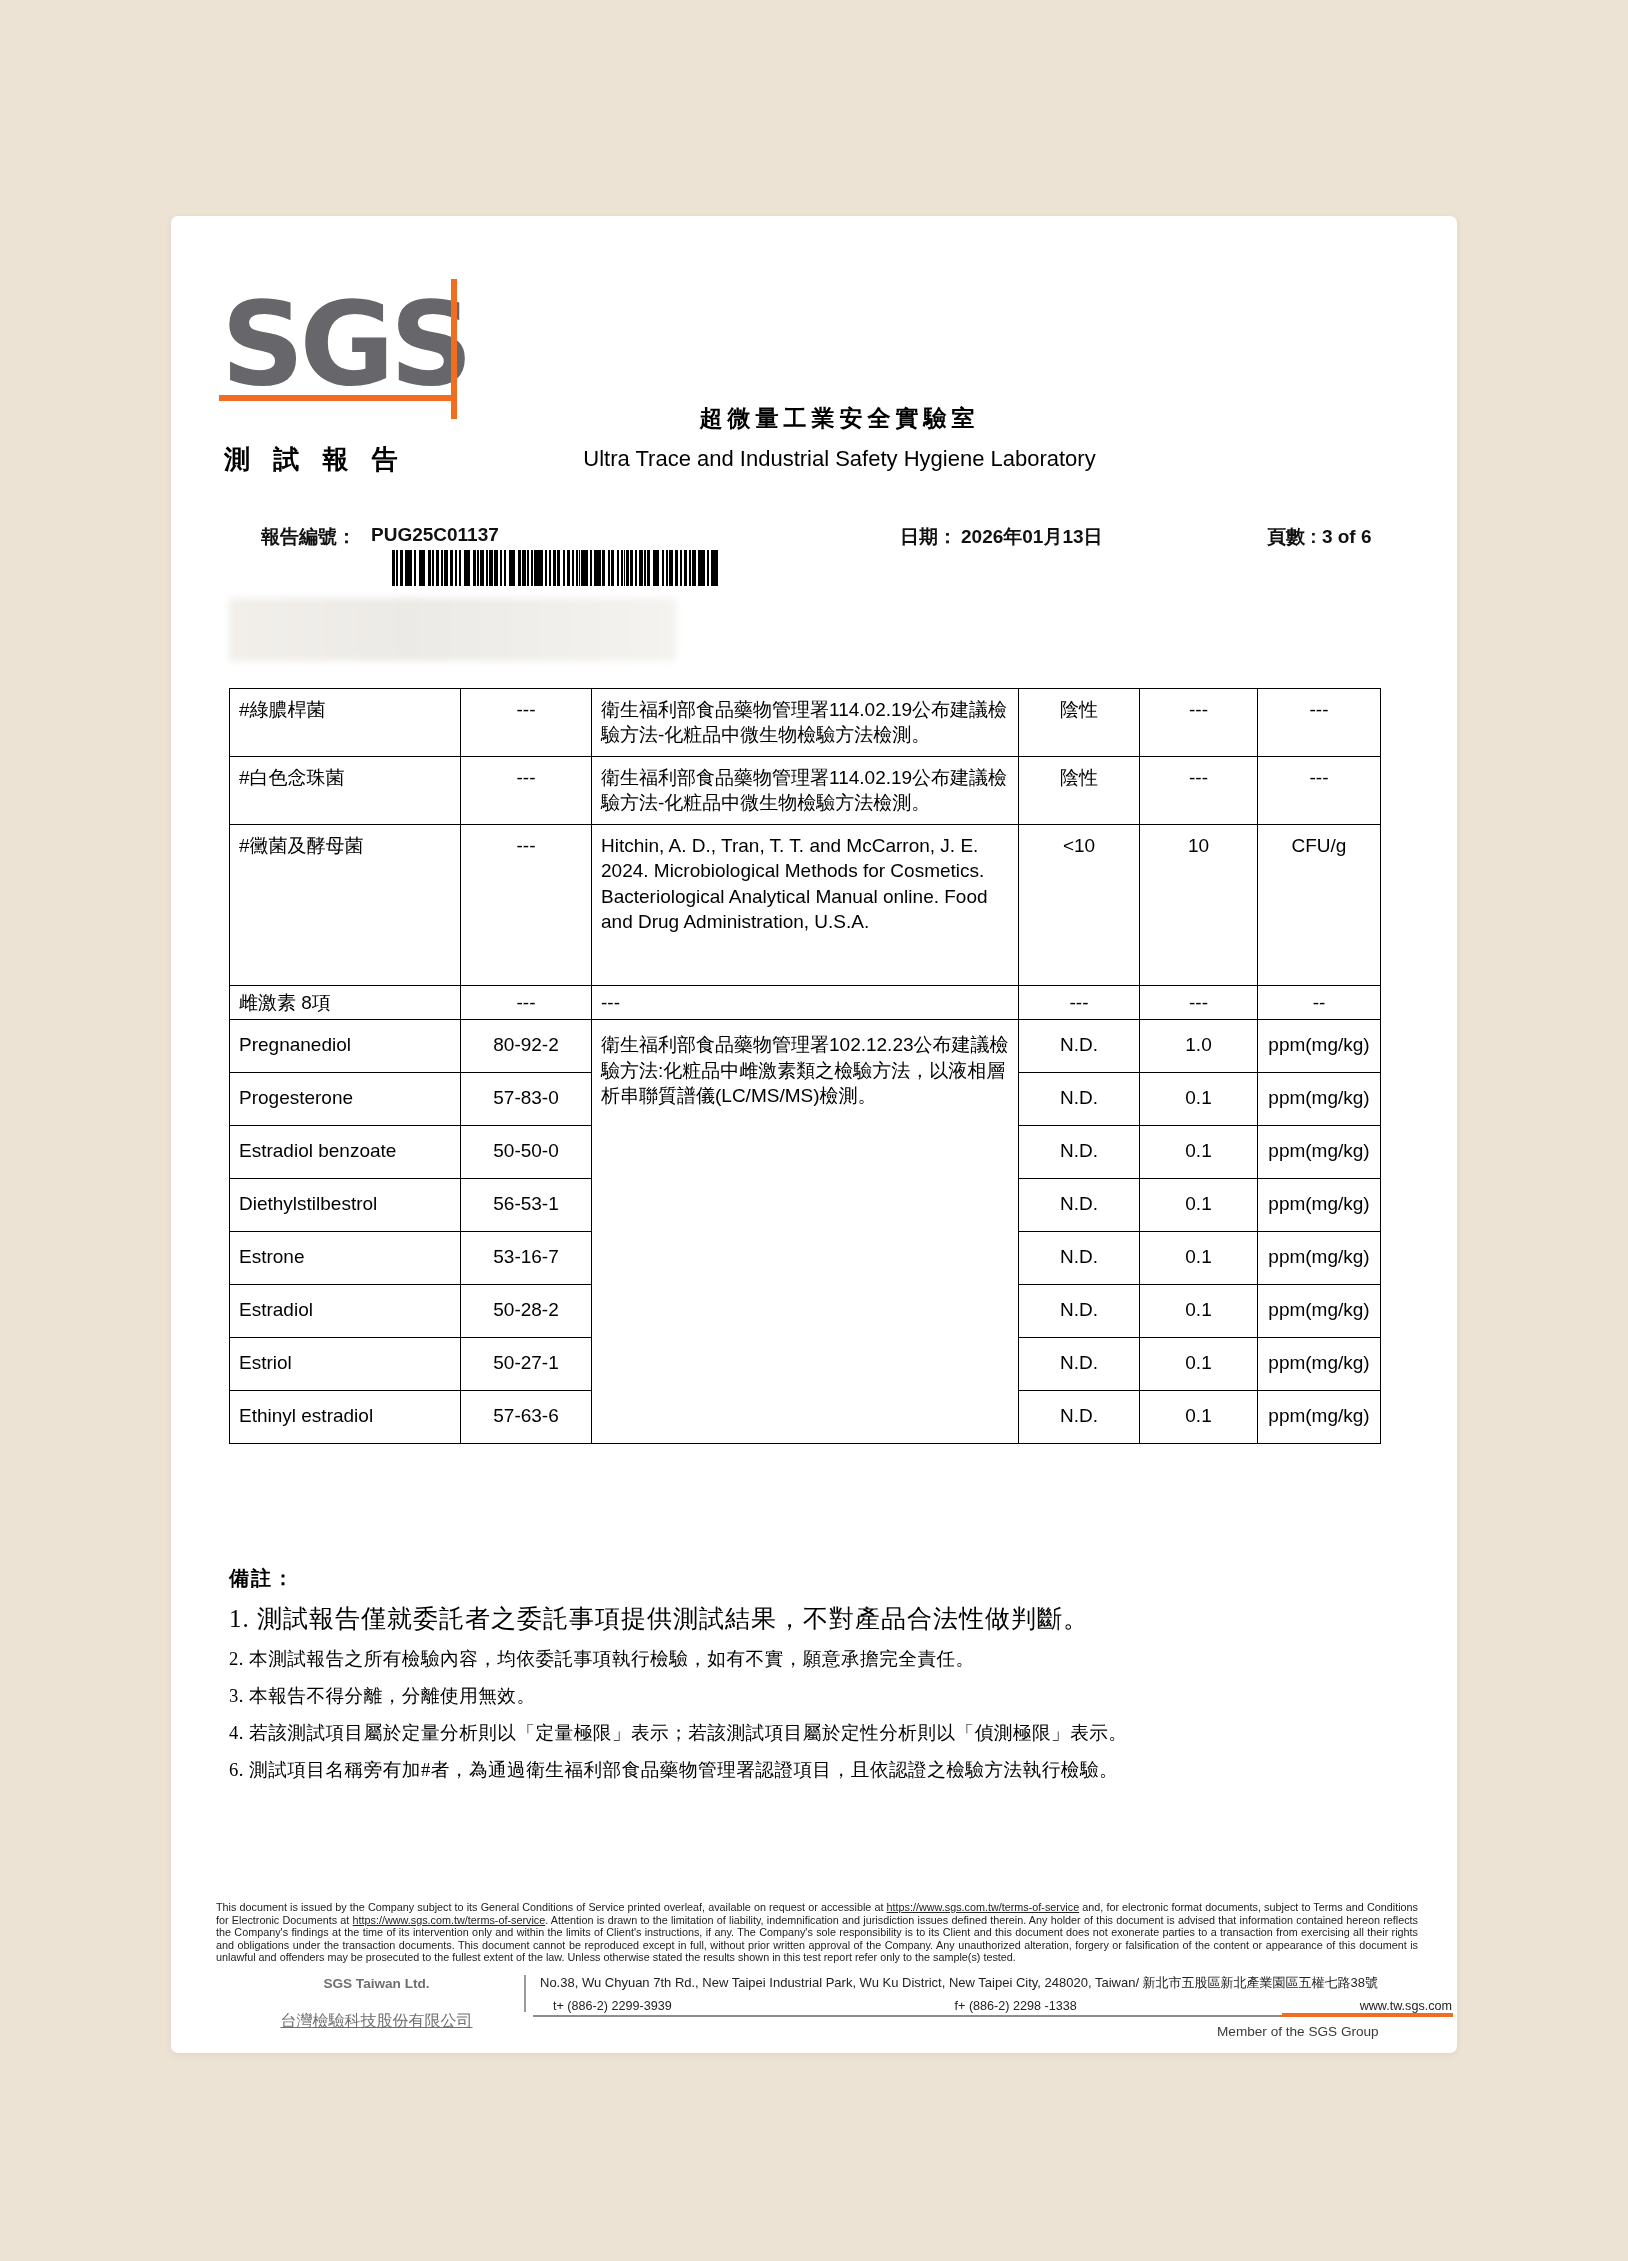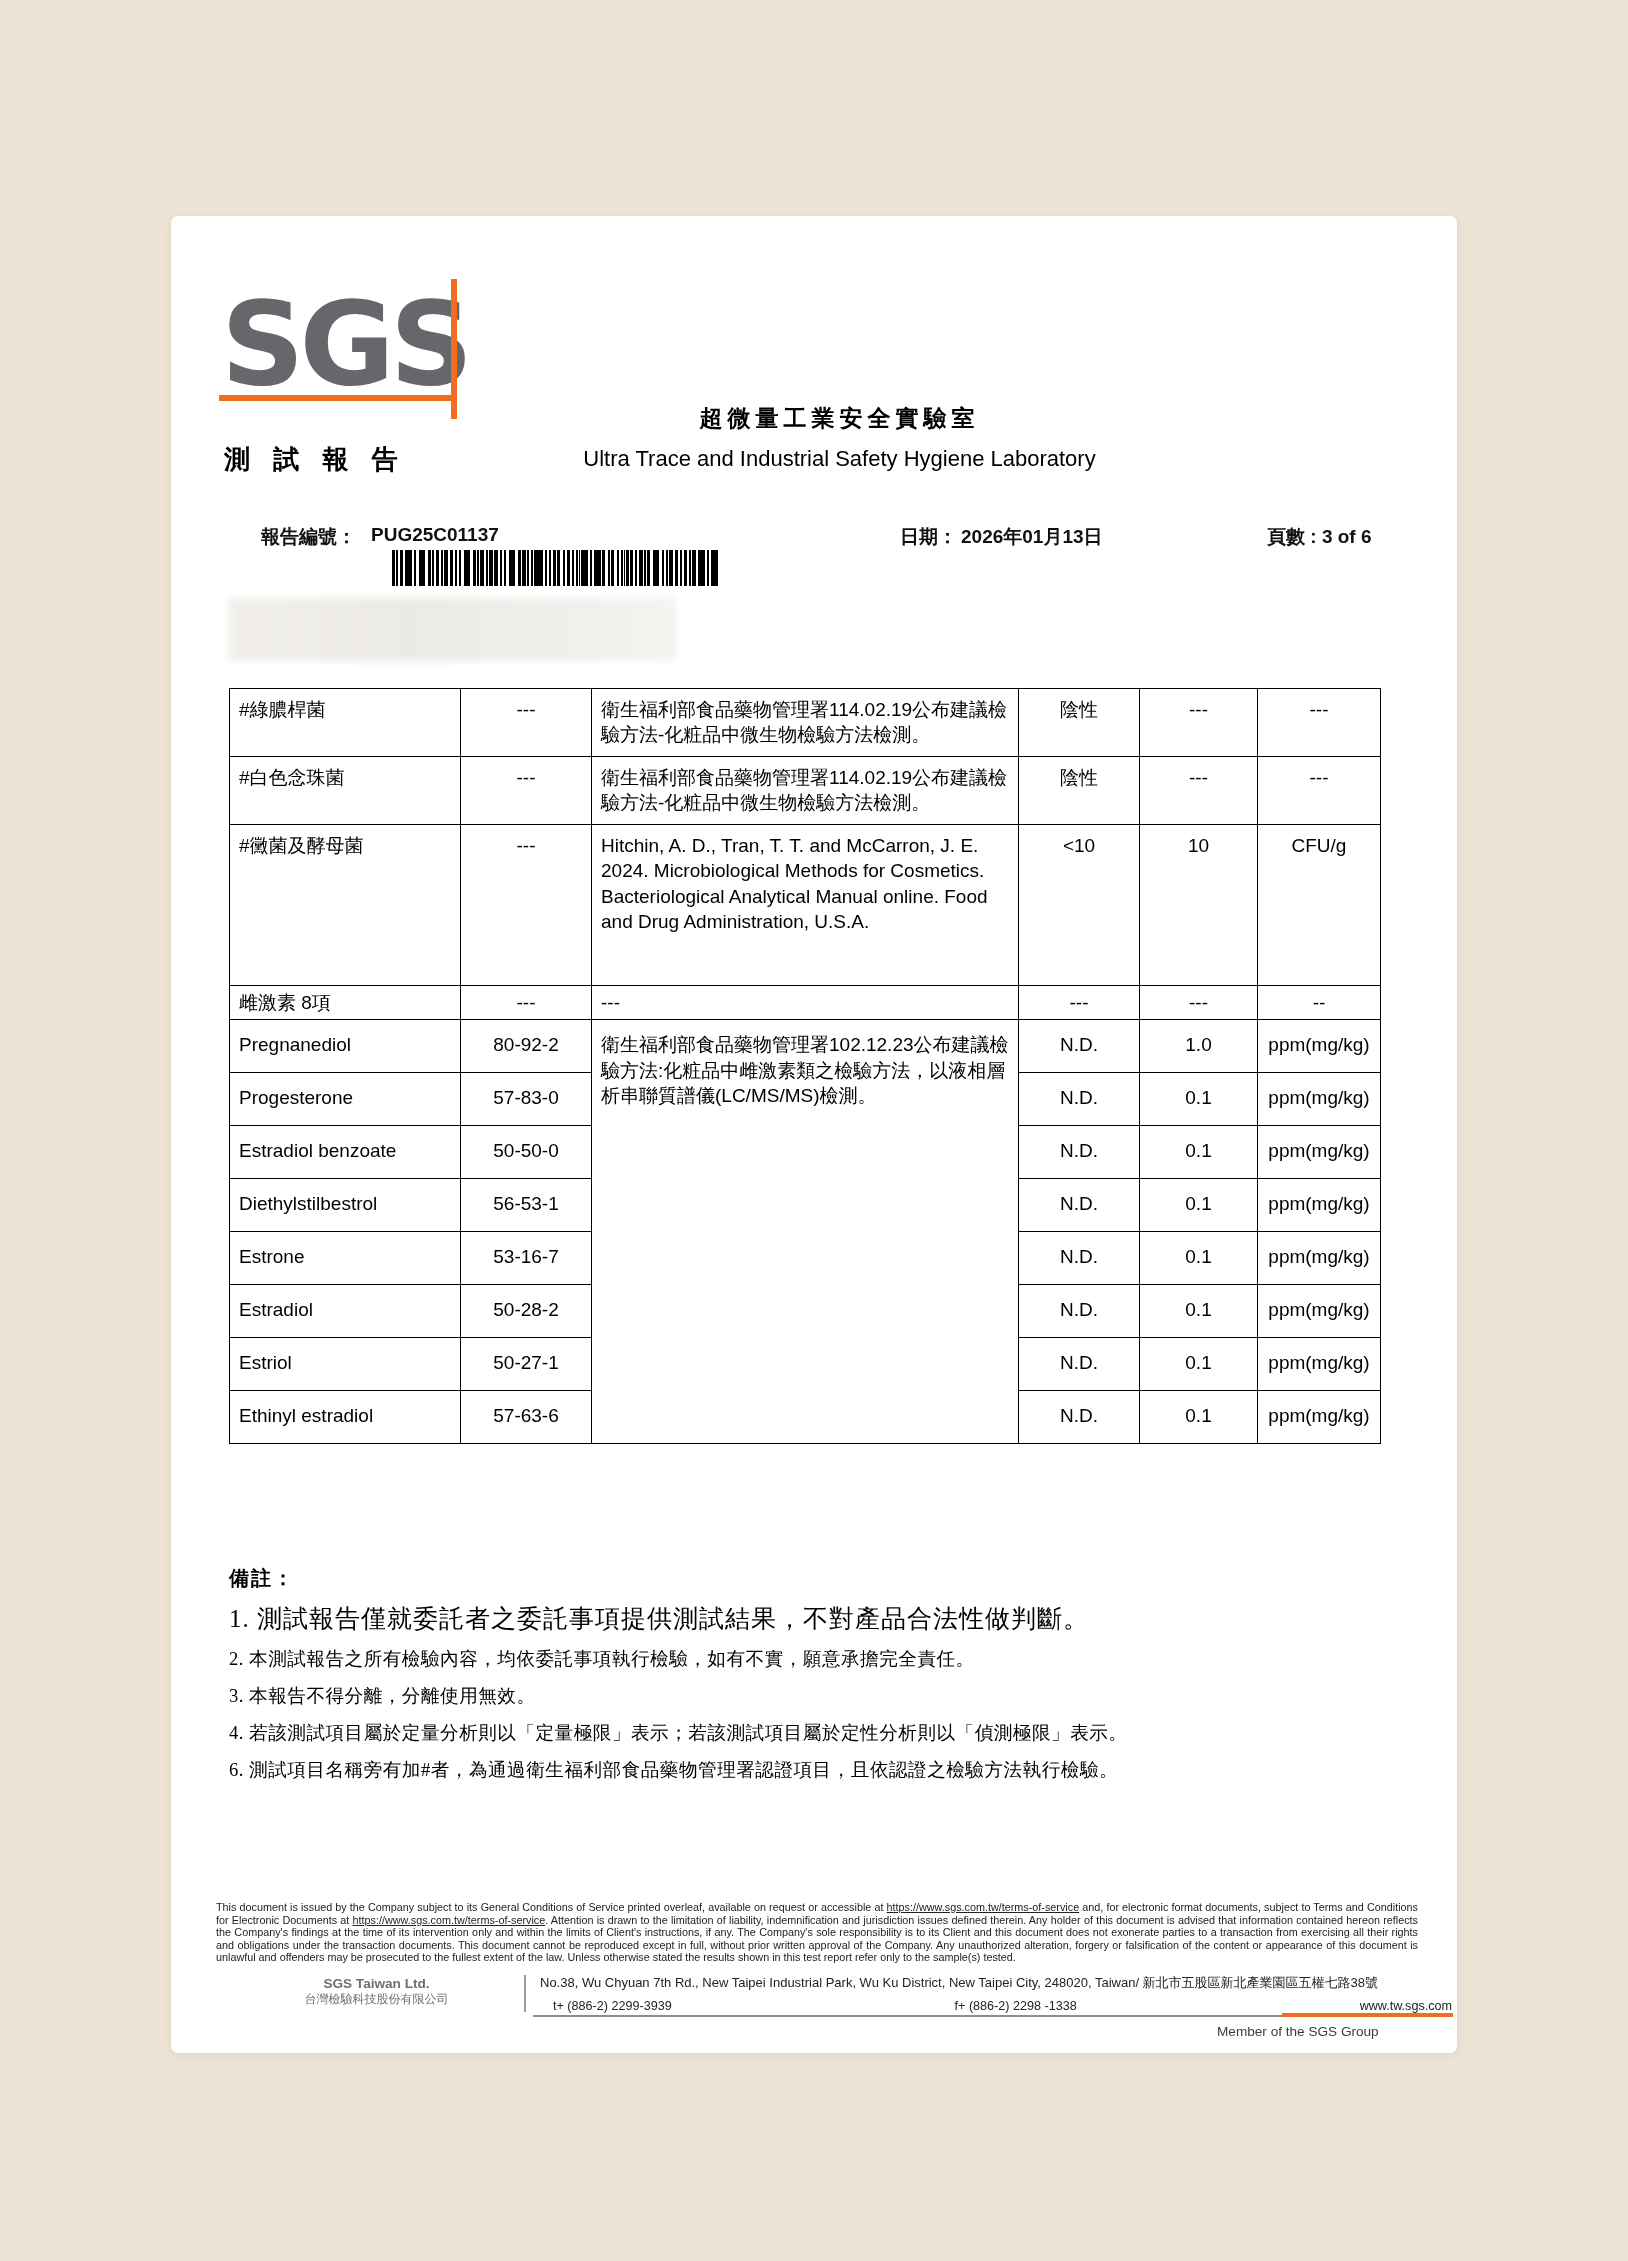--- a/index.html
+++ b/index.html
@@ -92,21 +92,21 @@
   .note-sm{font-size:18.6px;margin-top:11px;letter-spacing:0.5px;}
   
   .legal{
     position:absolute;left:45px;top:1669px;width:1202px;
     font-size:10.8px;line-height:1.16;text-align:justify;color:#222;margin-top:16px;
   }
   .legal .lnk{text-decoration:underline;}
   
   .f-company{position:absolute;left:65px;top:1760px;width:281px;text-align:center;color:#6f6f6f;}
   .f-company .en{font-size:13.6px;font-weight:700;}
-  .f-company .zh{font-size:12px;margin-top:0;}
+  .f-company .zh{font-size:16px;margin-top:20px;text-decoration:underline;}
   .f-sep{position:absolute;left:353px;top:1759px;width:1.5px;height:37px;background:#9a9a9a;}
   .f-addr{position:absolute;left:369px;top:1758px;width:912px;color:#222;}
   .f-addr .line1{font-size:13px;white-space:nowrap;}
   .f-addr .line2{margin-top:7px;font-size:12.6px;display:flex;justify-content:space-between;align-items:baseline;margin-left:13px;}
   .f-rule{position:absolute;left:362px;top:1799px;width:920px;height:1.5px;background:#8d8d8d;}
   .f-rule-orange{position:absolute;left:1111px;top:1797px;width:171px;height:3.5px;background:#f36d21;}
   .f-member{position:absolute;left:1046px;top:1808px;font-size:13.6px;color:#3c3c3c;}
 </style>
 </head>
 <body>

